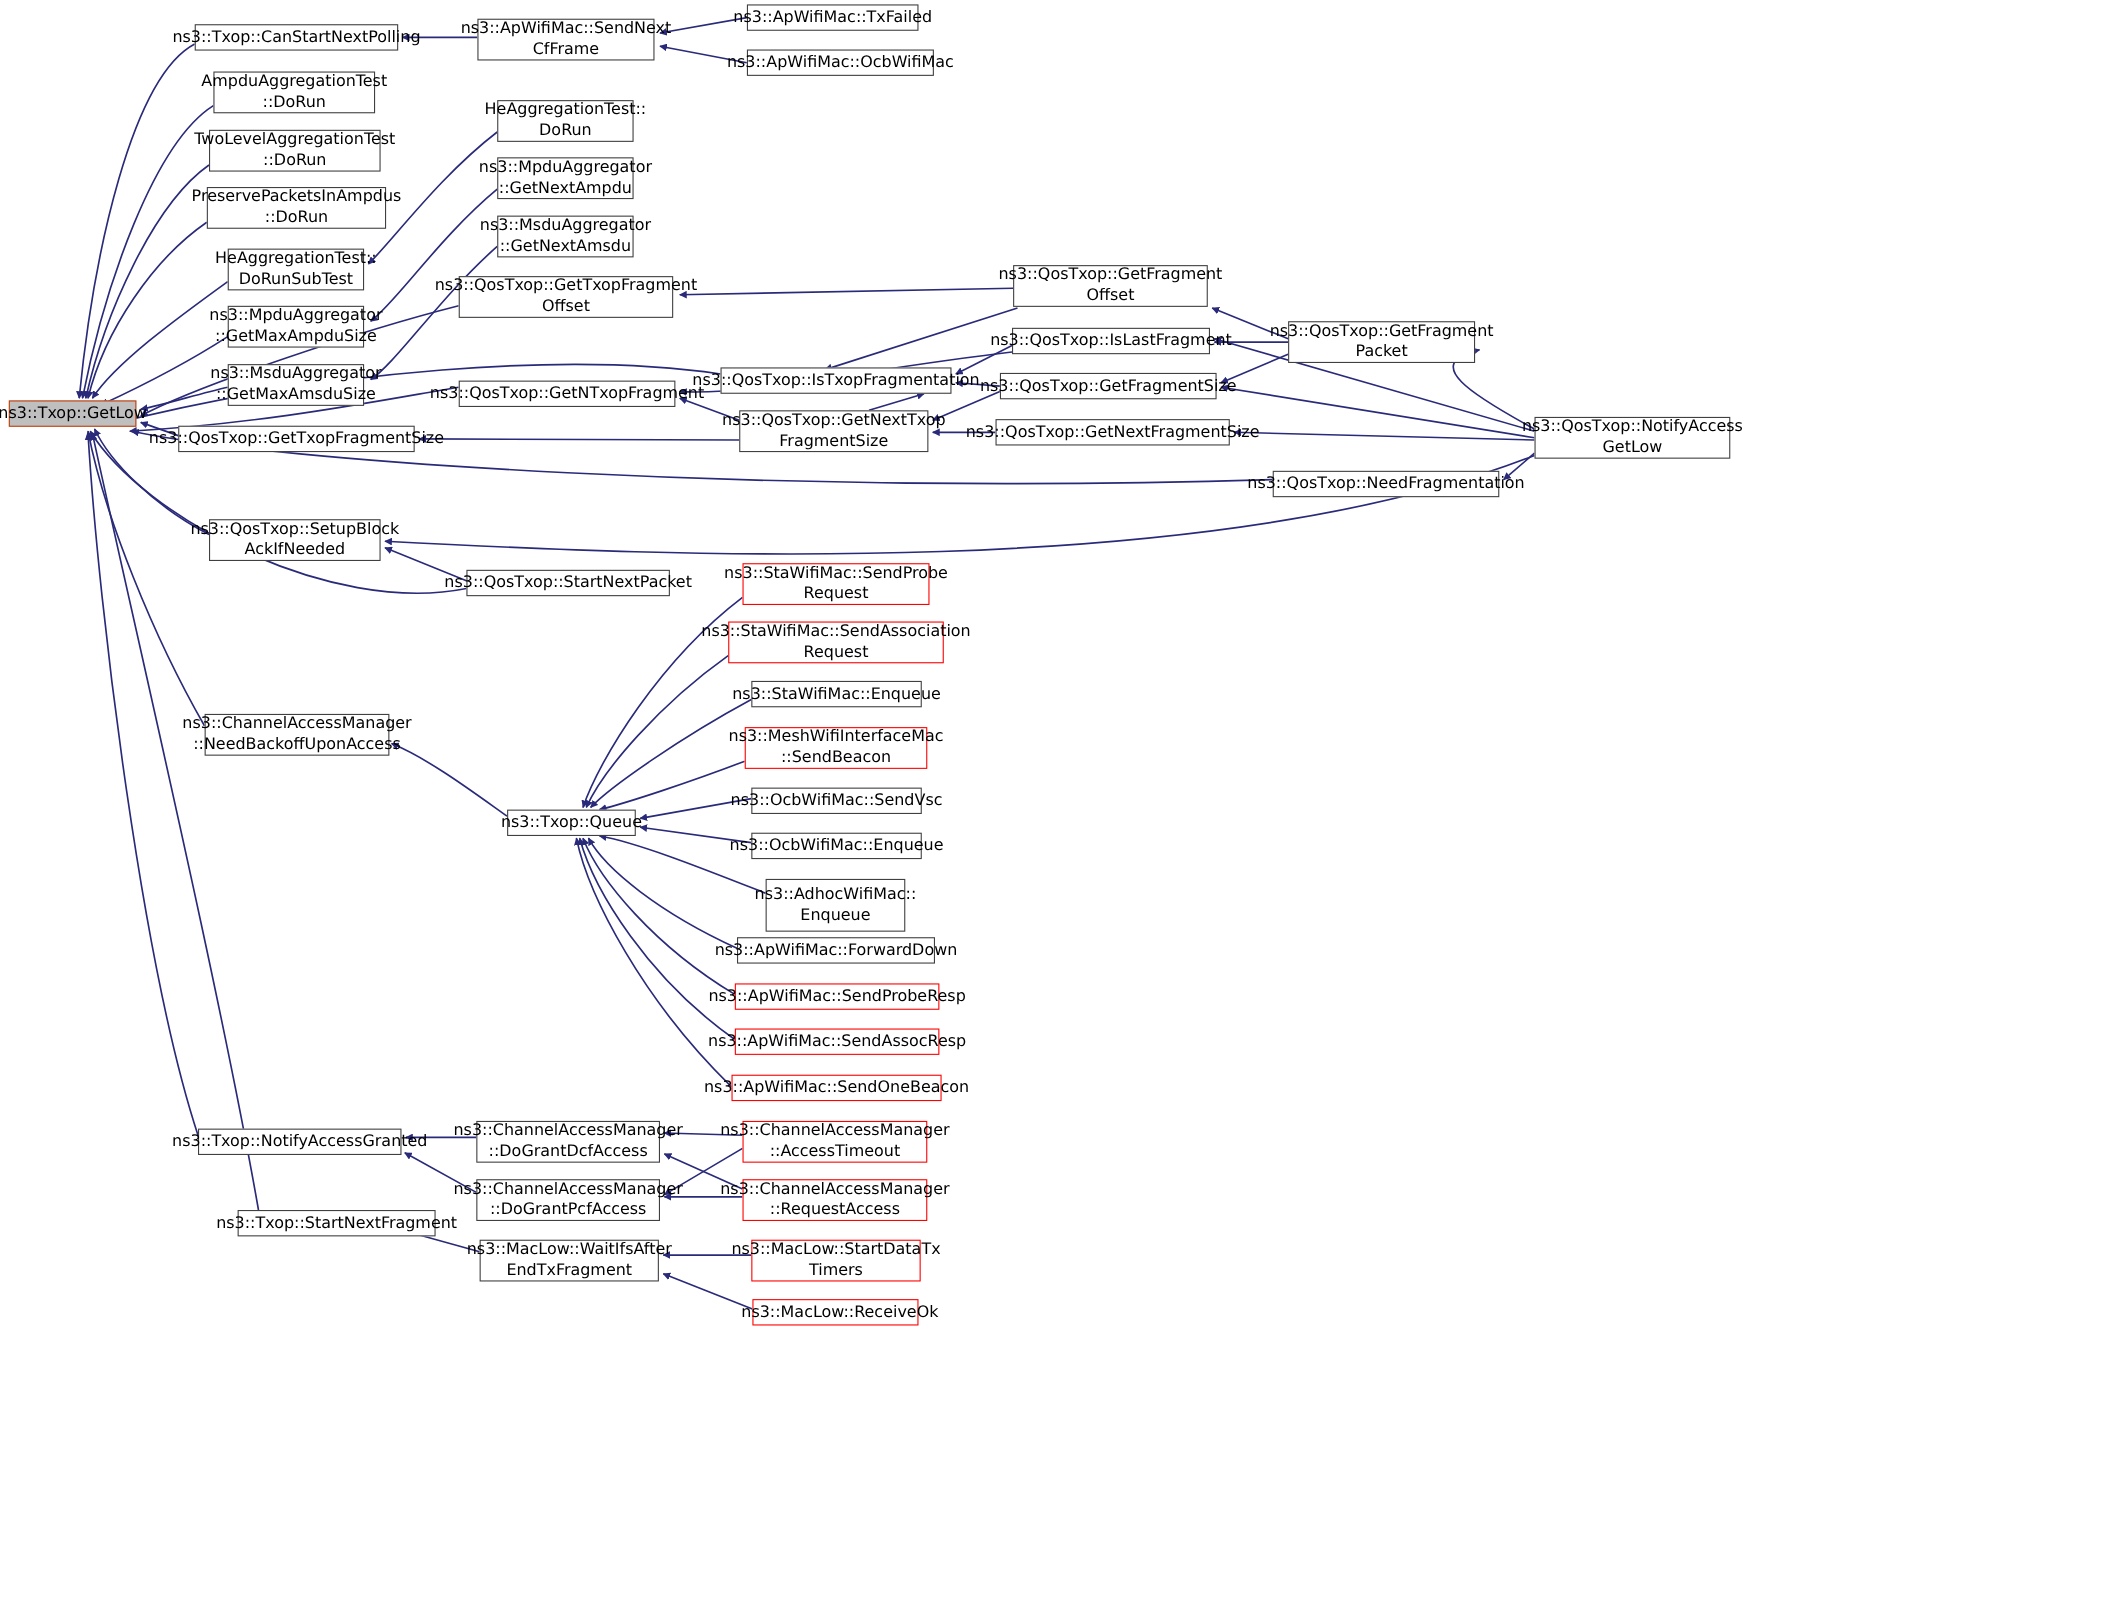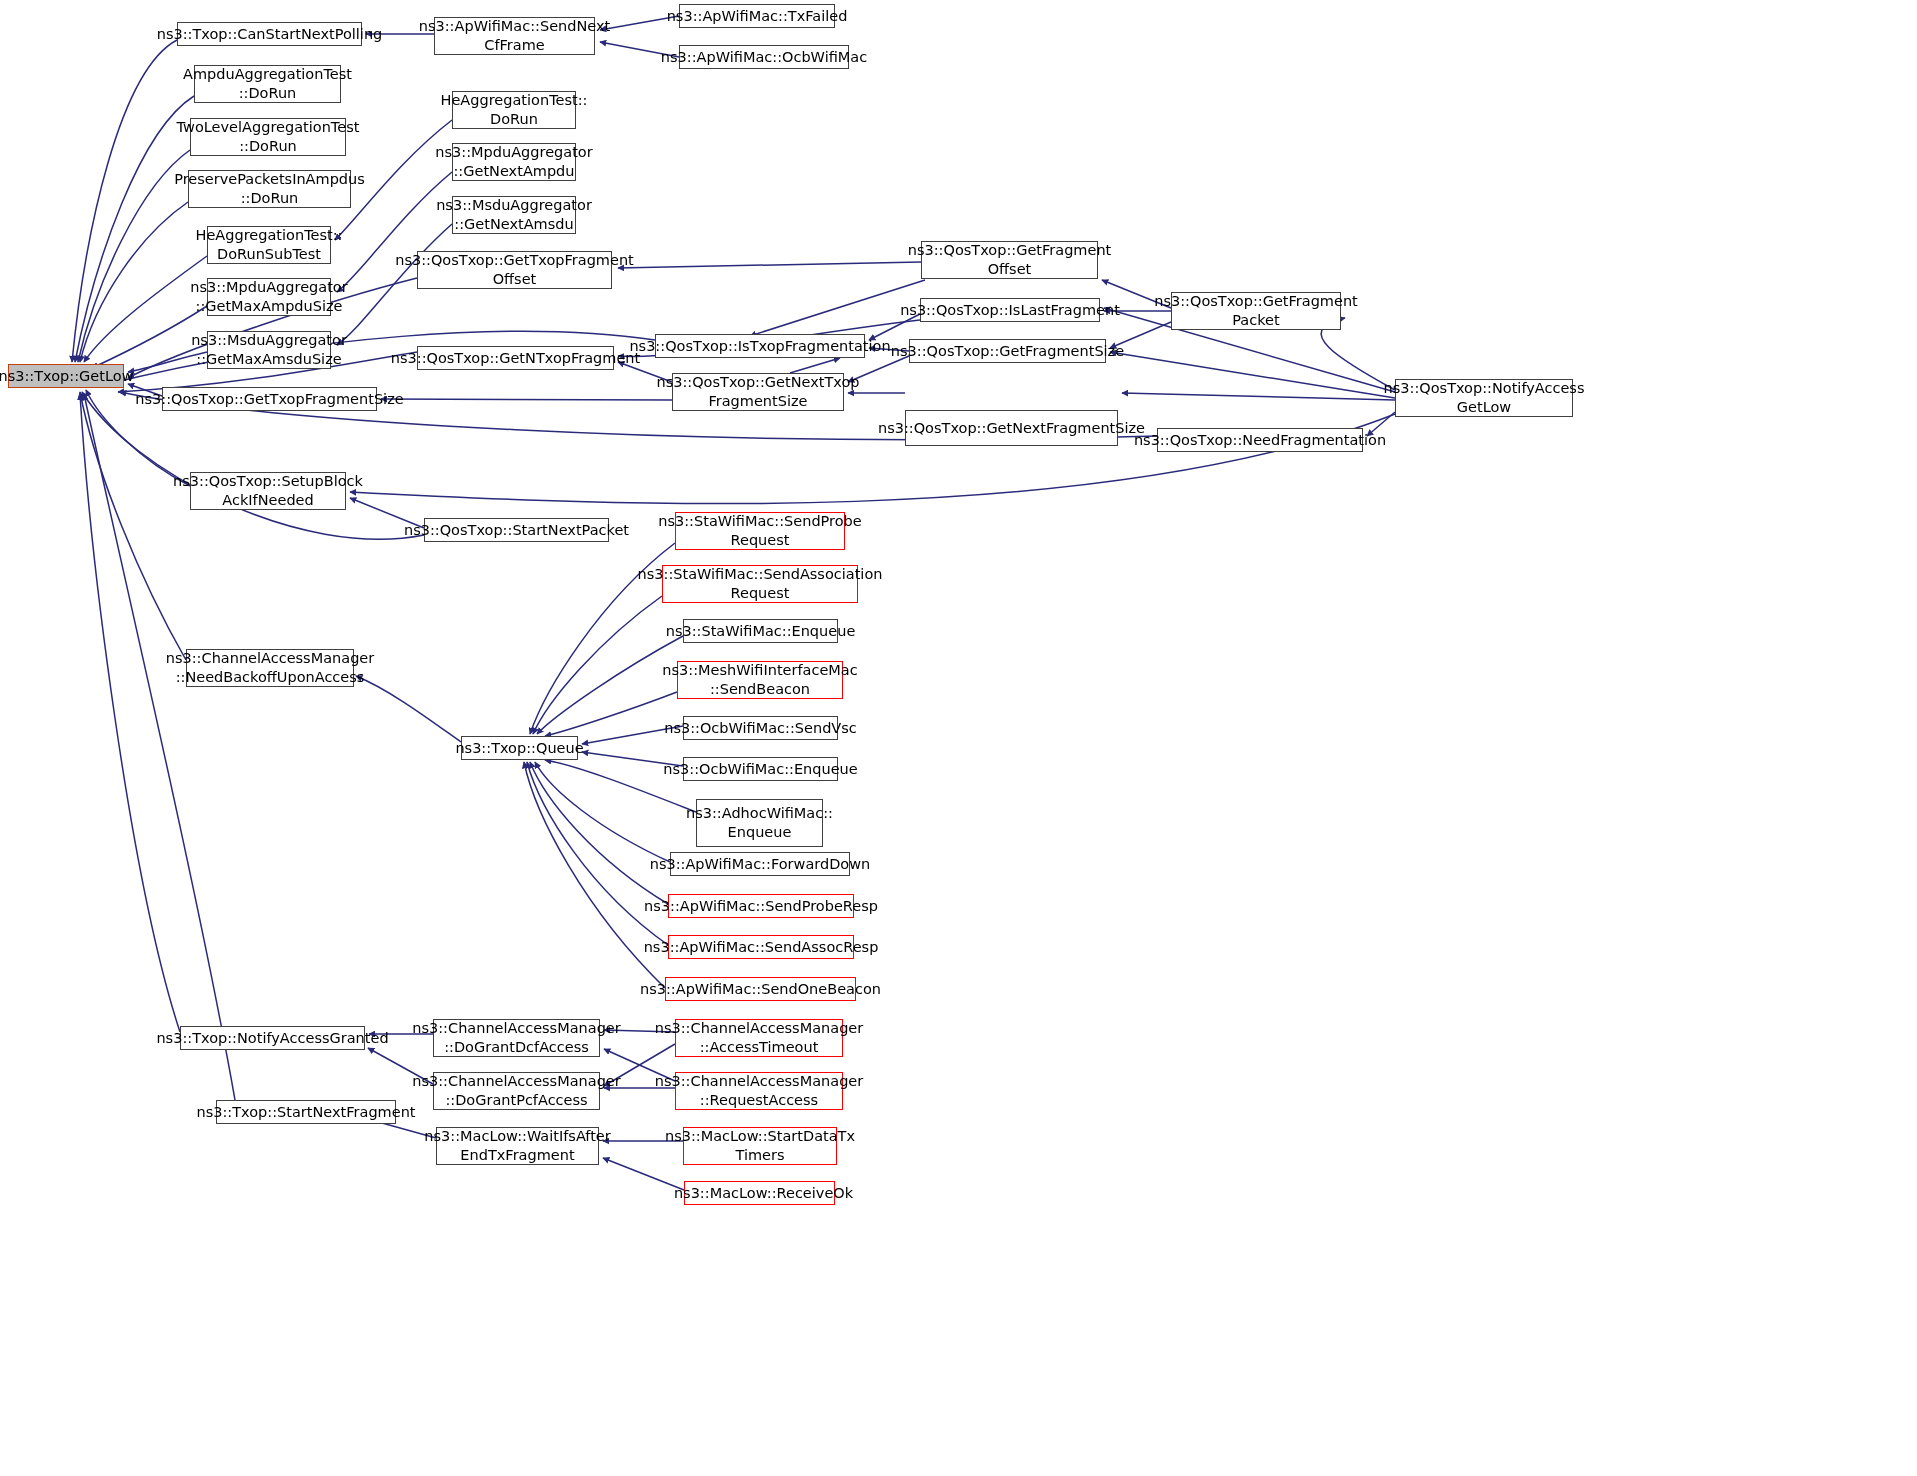--- a/index.html
+++ b/index.html
@@ -143,21 +143,21 @@
 Offset</div>
       <div class="node" style="left: 1171px; top: 292px; width: 170px; height: 38px;">ns3::QosTxop::GetFragment
 Packet</div>
       <div class="node" style="left: 920px; top: 298px; width: 180px; height: 24px;">ns3::QosTxop::IsLastFragment</div>
       <div class="node" style="left: 655px; top: 334px; width: 210px; height: 24px;">ns3::QosTxop::IsTxopFragmentation</div>
       <div class="node" style="left: 909px; top: 339px; width: 197px; height: 24px;">ns3::QosTxop::GetFragmentSize</div>
       <div class="node" style="left: 417px; top: 346px; width: 197px; height: 24px;">ns3::QosTxop::GetNTxopFragment</div>
       <div class="node" style="left: 162px; top: 387px; width: 215px; height: 24px;">ns3::QosTxop::GetTxopFragmentSize</div>
       <div class="node" style="left: 672px; top: 373px; width: 172px; height: 38px;">ns3::QosTxop::GetNextTxop
 FragmentSize</div>
-      <div class="node" style="left: 905px; top: 381px; width: 213px; height: 36px; margin-top: 29px;">ns3::QosTxop::GetNextFragmentSize</div>
+      <div class="node" style="left: 905px; top: 381px; width: 213px; height: 24px;">ns3::QosTxop::GetNextFragmentSize</div>
       <div class="node" style="left: 1395px; top: 379px; width: 178px; height: 38px;">ns3::QosTxop::NotifyAccess
 GetLow</div>
       <div class="node" style="left: 1157px; top: 428px; width: 206px; height: 24px;">ns3::QosTxop::NeedFragmentation</div>
       <div class="node" style="left: 190px; top: 472px; width: 156px; height: 38px;">ns3::QosTxop::SetupBlock
 AckIfNeeded</div>
       <div class="node" style="left: 424px; top: 518px; width: 185px; height: 24px;">ns3::QosTxop::StartNextPacket</div>
       <div class="node red" style="left: 675px; top: 512px; width: 170px; height: 38px;">ns3::StaWifiMac::SendProbe
 Request</div>
       <div class="node red" style="left: 662px; top: 565px; width: 196px; height: 38px;">ns3::StaWifiMac::SendAssociation
 Request</div>

